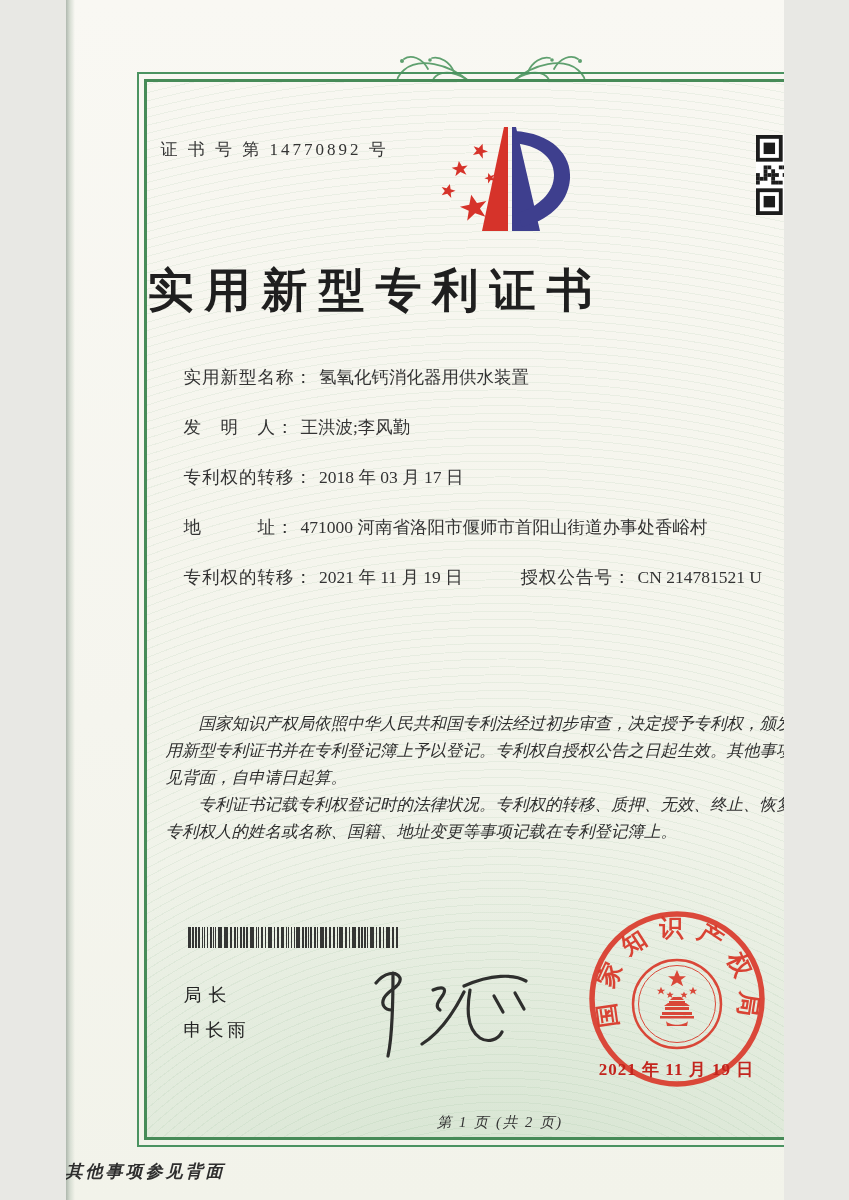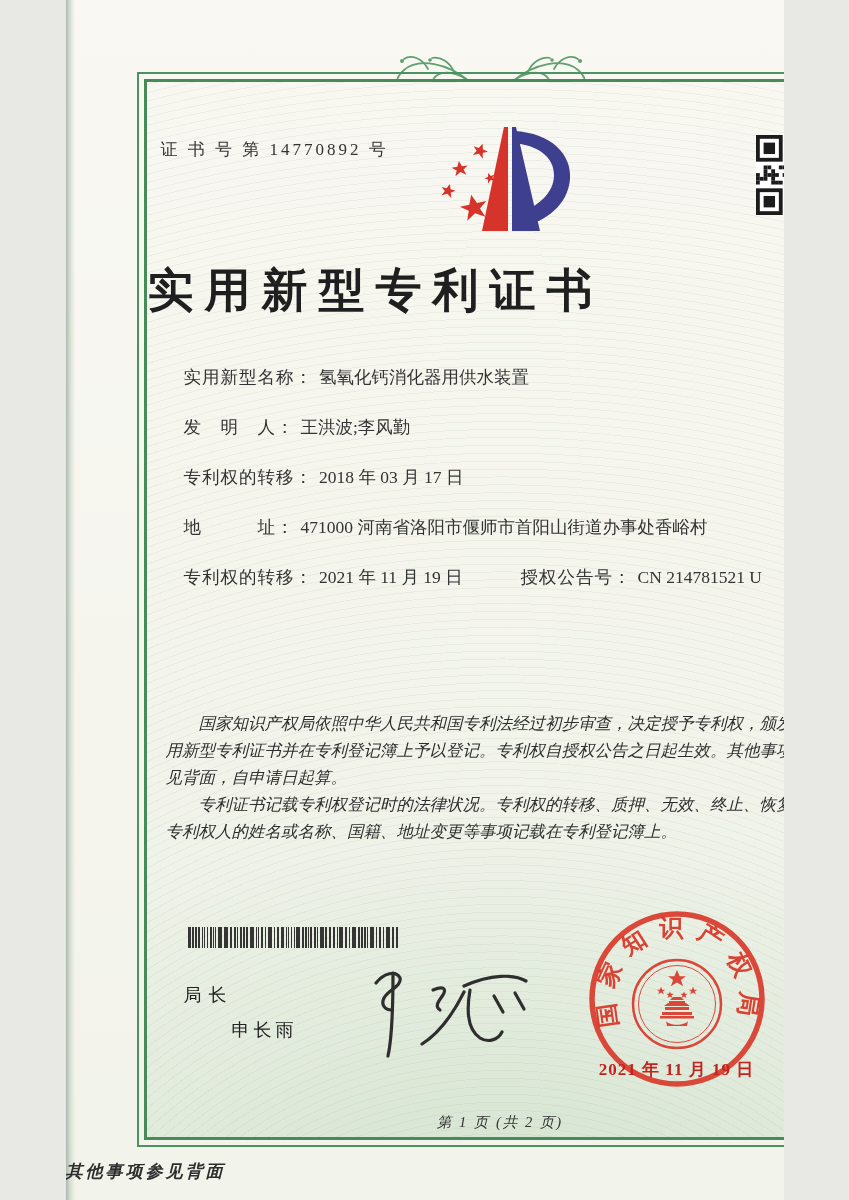--- a/index.html
+++ b/index.html
@@ -19,21 +19,21 @@
     font-size:46px;font-weight:bold;letter-spacing:11px;text-indent:11px;color:#1f1f1f;}
   .fields{position:absolute;left:118px;top:352px;width:620px;font-size:17.5px;color:#333;}
   .frow{height:50px;line-height:50px;position:relative;white-space:nowrap;}
   .flabel{letter-spacing:1px;}
   .fvalue{margin-left:6px;}
   .pair2{position:absolute;left:337px;top:0;}
   .paras{position:absolute;left:100px;top:710px;width:652px;font-size:16.5px;line-height:27px;
     font-style:italic;color:#2e2e2e;}
   .paras p{margin:0;text-indent:2em;}
   .officer-title{position:absolute;left:118px;top:983px;font-size:18px;letter-spacing:7px;color:#222;text-align:right;}
-  .officer-name{position:absolute;left:118px;top:1018px;font-size:18px;letter-spacing:4px;color:#222;margin-left:48px;}
+  .officer-name{position:absolute;left:118px;top:1018px;font-size:18px;letter-spacing:4px;color:#222;}
   .barcode{position:absolute;left:122px;top:927px;}
   .qr{position:absolute;left:690px;top:135px;}
   .logo{position:absolute;left:368px;top:123px;}
   .ornament{position:absolute;left:300px;top:42px;}
   .signature{position:absolute;left:250px;top:948px;}
   .seal{position:absolute;left:520px;top:905px;}
   .seal-date{position:absolute;left:520px;top:1058px;width:182px;text-align:center;
     color:#c3241d;font-size:17px;font-weight:bold;letter-spacing:1px;}
   .footer-page{position:absolute;left:71px;width:727px;top:1113px;text-align:center;
     font-size:14.5px;letter-spacing:2px;color:#333;font-style:italic;}

